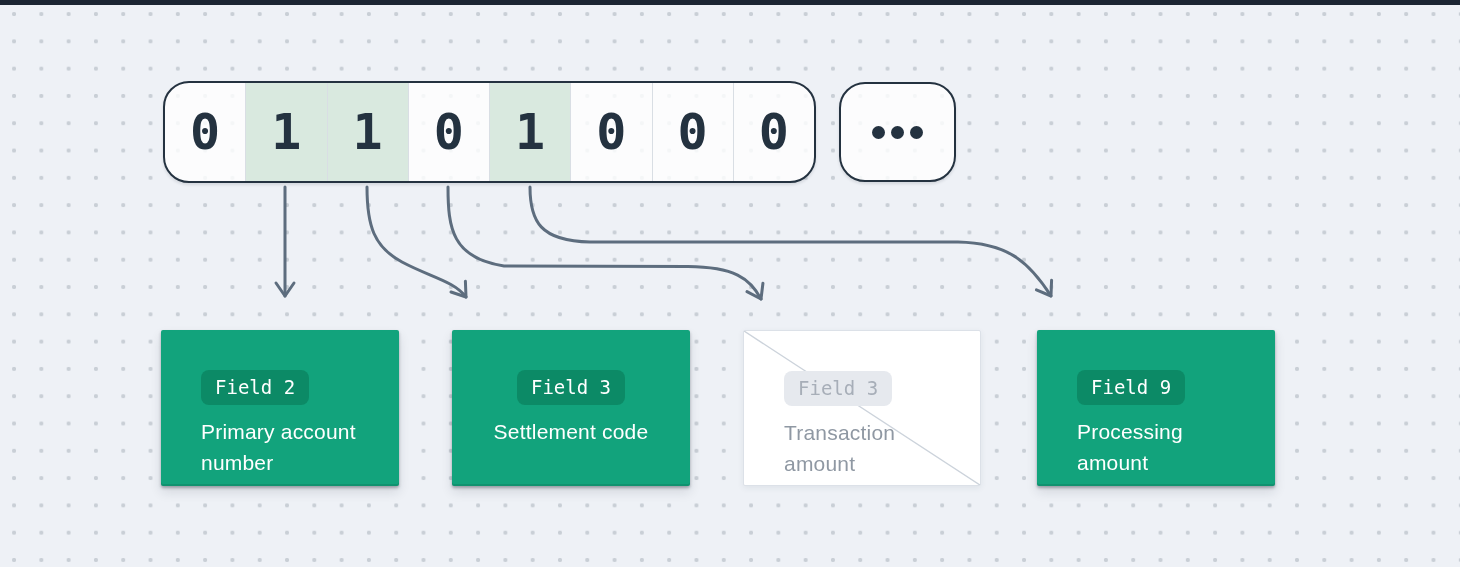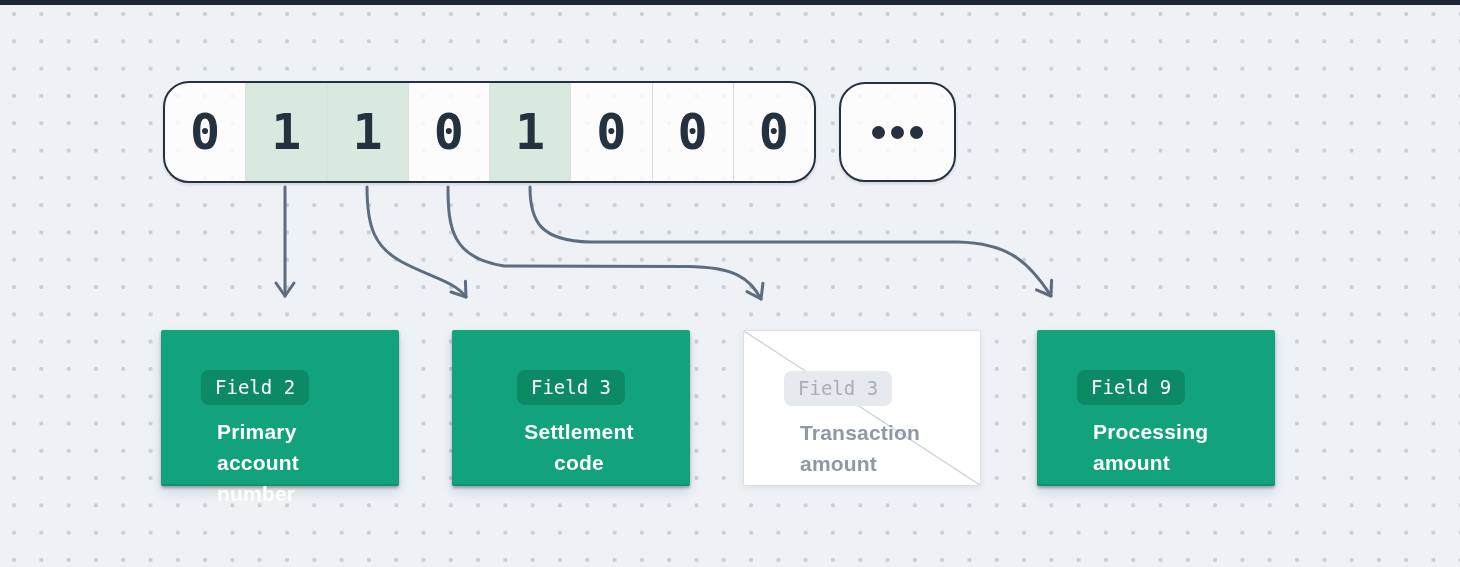--- a/index.html
+++ b/index.html
@@ -96,24 +96,23 @@
     padding:5px 14px;
     border-radius:8px;
   }
   .card.active .badge{ background:var(--badge-green,#0c8a66); color:#ffffff; }
   .card.disabled .badge{ background:var(--muted-badge-bg,#e6e9ee); color:var(--muted-badge-text,#a7aeb8); }
 
   .title{
     position:relative;z-index:2;
     margin-top:11px;
     font-size:21px;line-height:31px;
-    font-weight:bold;
+    font-weight:normal;
     letter-spacing:.2px;
     white-space:pre-line;
-    margin-left:16px;
   }
   .card.active .title{ color:#ffffff; }
   .card.disabled .title{ color:var(--muted-text,#8f98a3); }
 
   .strike{
     display:none;
     position:absolute;left:0;top:0;width:100%;height:100%;z-index:1;
   }
   .card.disabled .strike{ display:block; }
   .strike line{ stroke:var(--strike,#ccd3db); stroke-width:1.5; }

